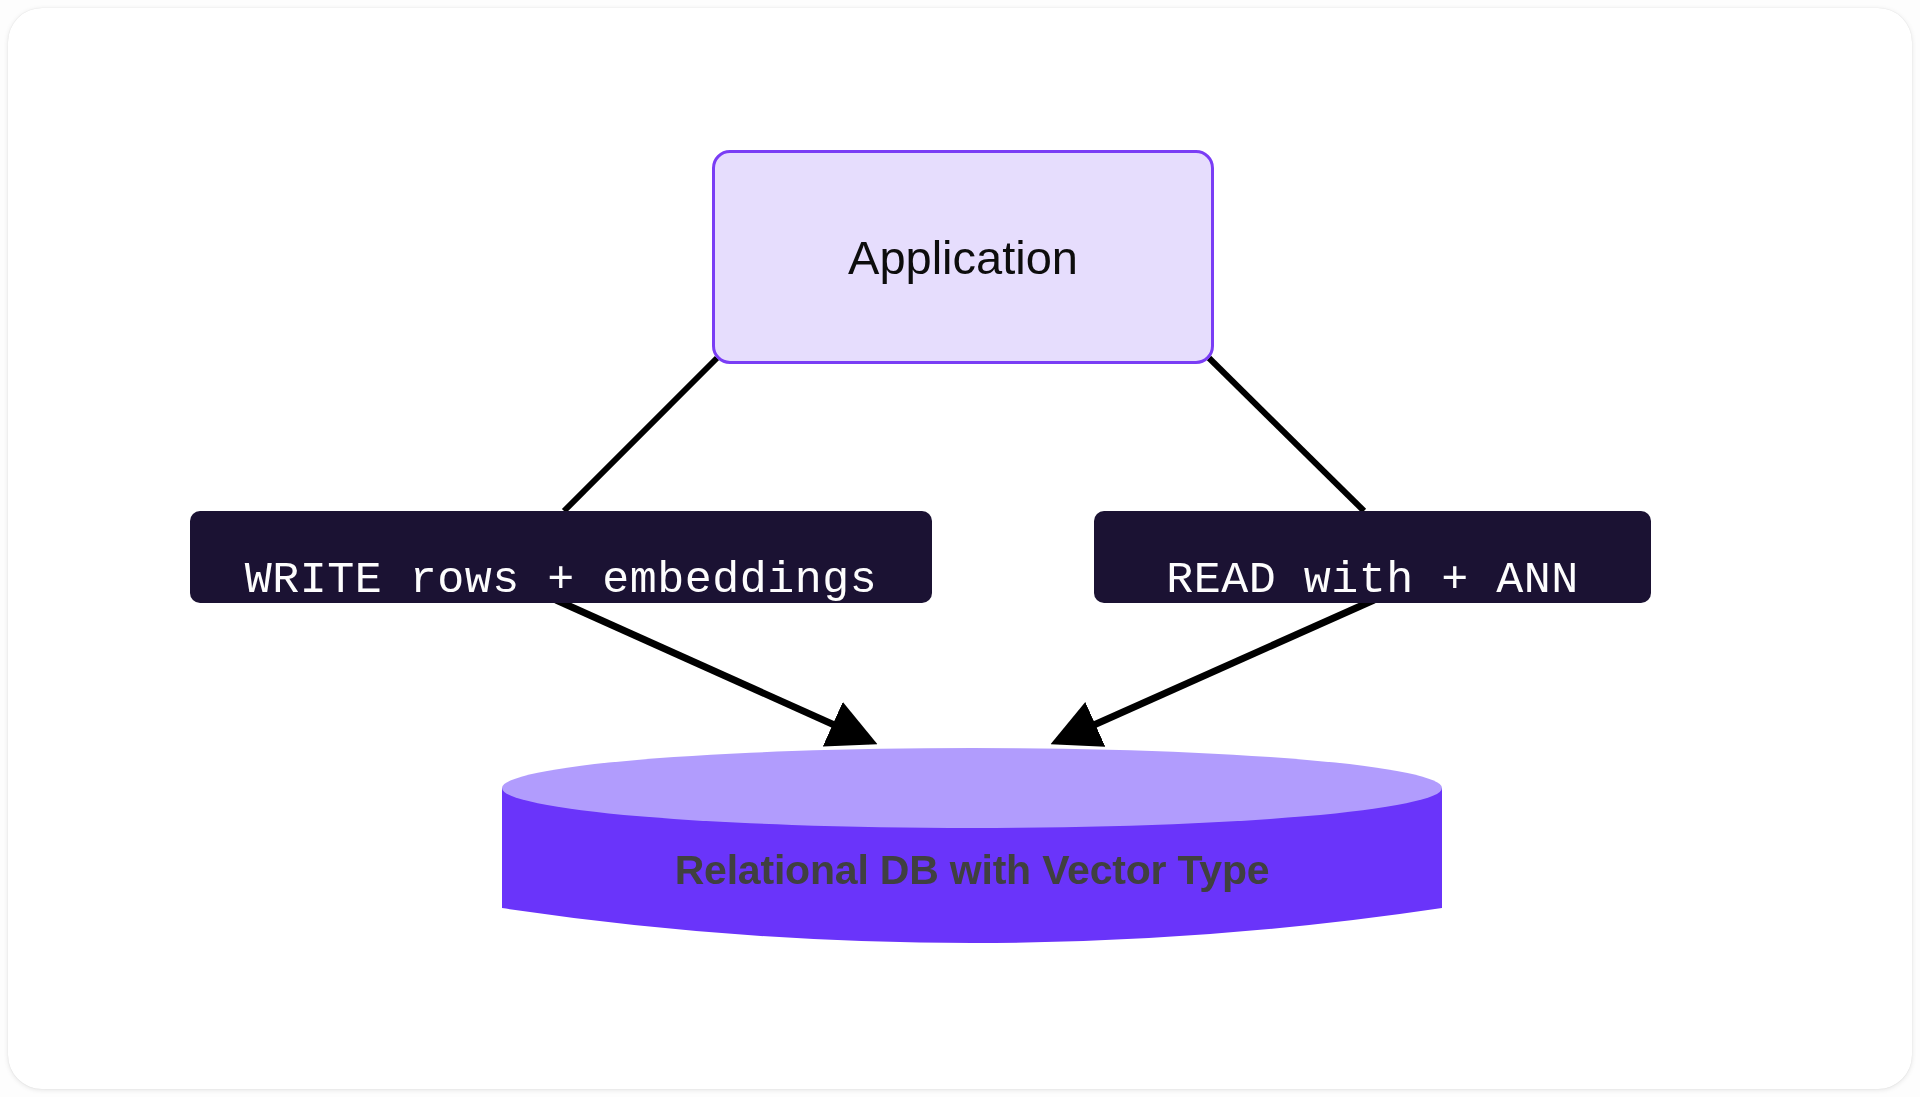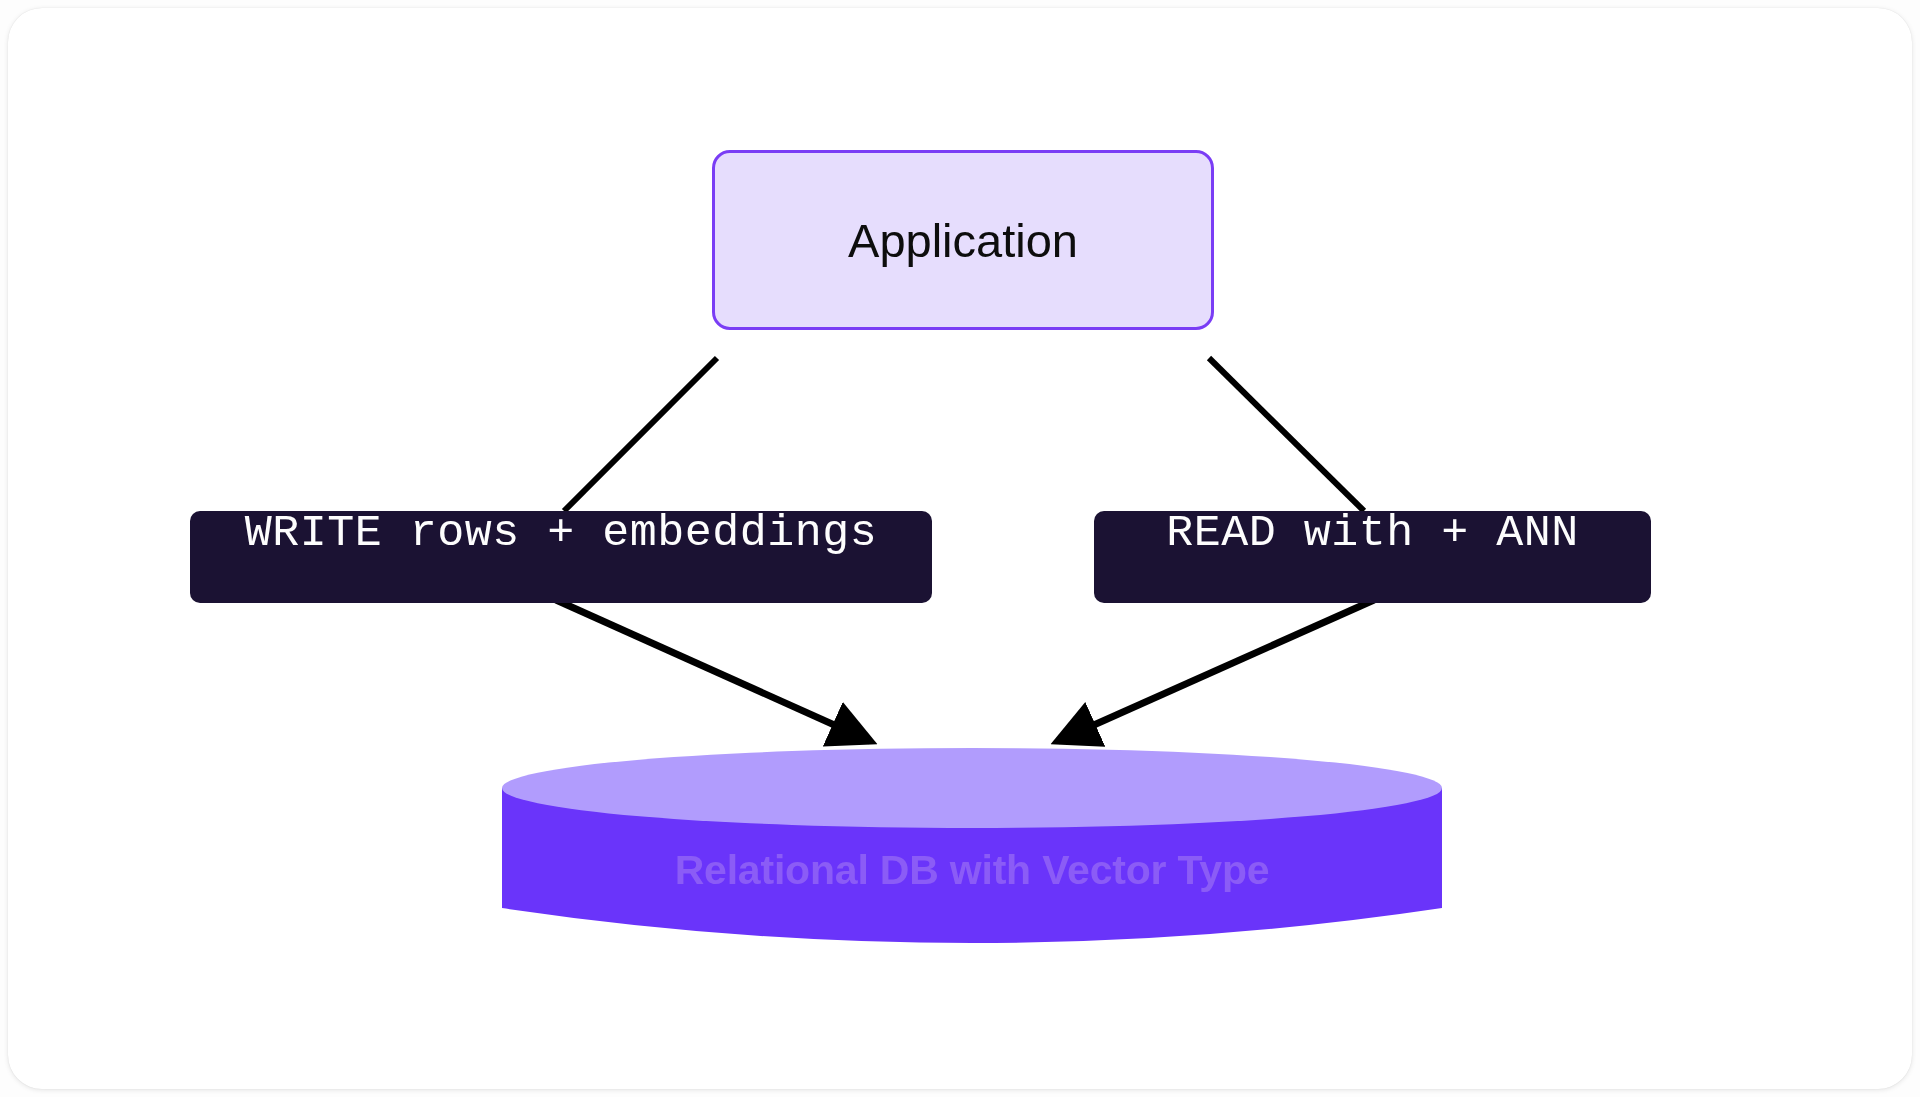--- a/index.html
+++ b/index.html
@@ -37,21 +37,21 @@
     width: 1920px;
     height: 1097px;
   }
 
   
   .app-node {
     position: absolute;
     left: 704px;
     top: 142px;
     width: 502px;
-    height: 180px;
+    height: 214px;
     box-sizing: border-box;
     background: #e6ddfd;
     border: 3px solid #7a3df5;
     border-radius: 18px;
     display: flex;
     align-items: center;
     justify-content: center;
     z-index: 5;
   }
   .app-label {
@@ -63,21 +63,21 @@
     line-height: 1;
   }
 
   
   .op-node {
     position: absolute;
     box-sizing: border-box;
     background: #1b1233;
     border-radius: 10px;
     display: flex;
-    align-items: flex-start;
+    align-items: flex-end;
     justify-content: center;
     z-index: 5;
   }
   .op-label {
     font-family: "Liberation Mono", "DejaVu Sans Mono", monospace;
     font-size: 45px;
     font-weight: 400;
     color: #fdfdfd;
     letter-spacing: 0.5px;
     line-height: 1;
@@ -120,21 +120,21 @@
     width: 940px;
     height: 200px;
     display: flex;
     align-items: center;
     justify-content: center;
     padding-top: 44px;
     box-sizing: border-box;
     font-family: "Liberation Sans", sans-serif;
     font-size: 41px;
     font-weight: bold;
-    color: #8b5cf6;
+    color: #404040;
     letter-spacing: -0.2px;
     line-height: 1;
     pointer-events: none;
   }
 
   
   #edges {
     position: absolute;
     left: 0;
     top: 0;

